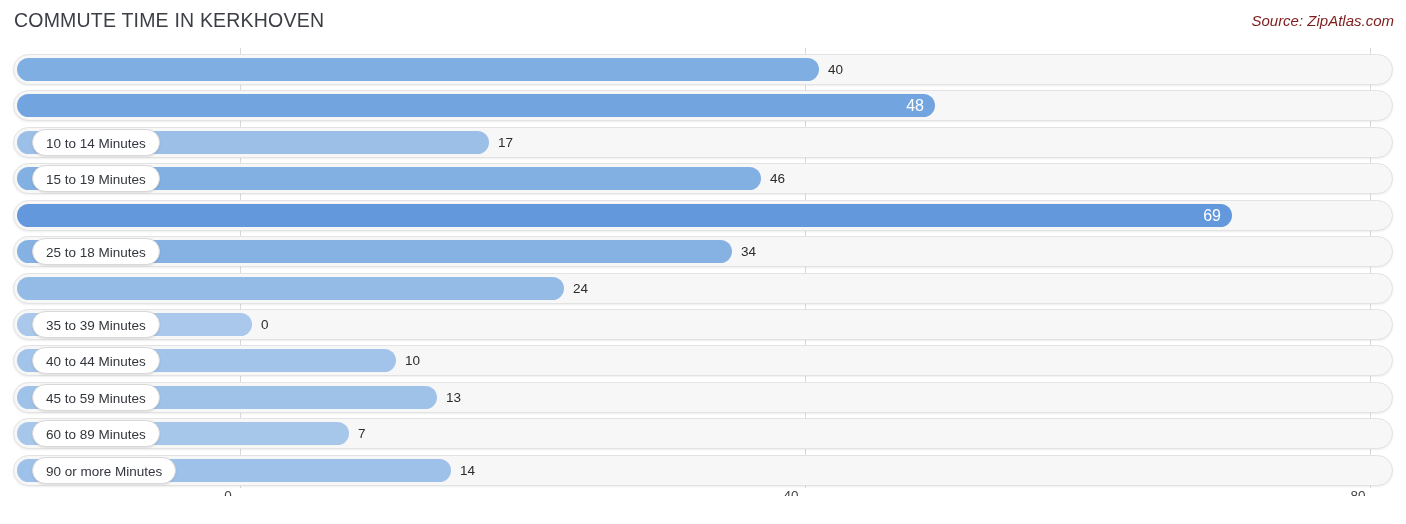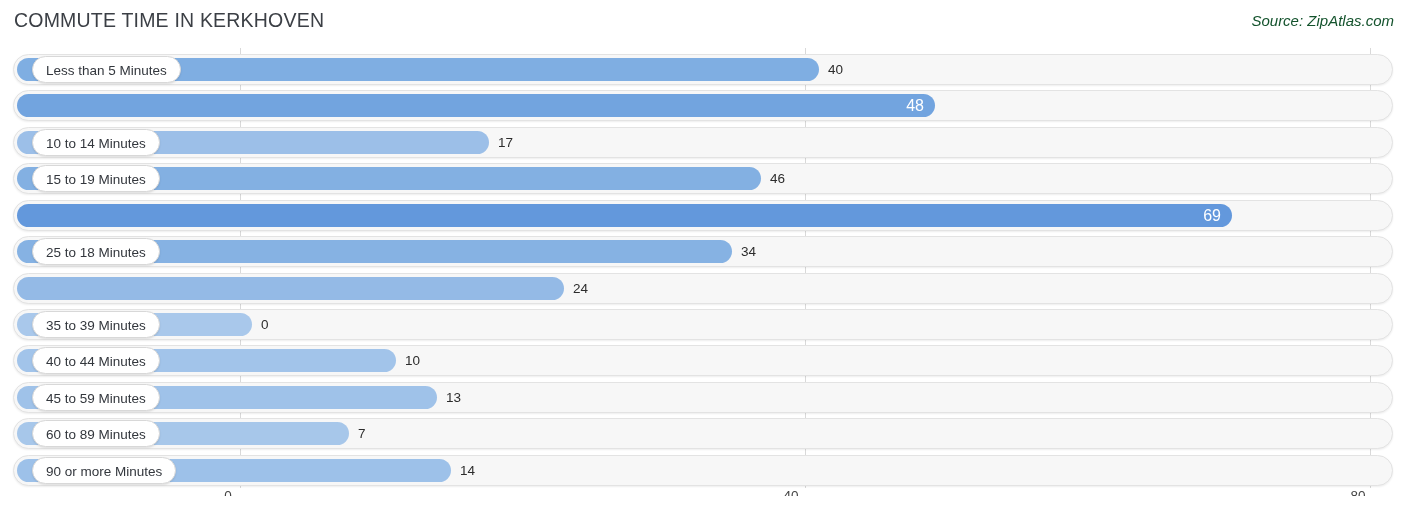--- a/index.html
+++ b/index.html
@@ -29,21 +29,21 @@
     color: #3b3f45;
     font-weight: 400;
     white-space: nowrap;
   }
   #chart-source {
     position: absolute;
     right: 12px;
     top: 12px;
     font-size: 15px;
     font-style: italic;
-    color: #14532d;
+    color: #7f1d1d;
     white-space: nowrap;
   }
 
   
   #plot {
     position: absolute;
     left: 0;
     top: 48px;
     width: 1406px;
     height: 440px;
@@ -148,21 +148,20 @@
   <div id="chart-source">Source: ZipAtlas.com</div>
 
   <div id="plot">
       <div class="gridline" style="left: 240px;"></div>
       <div class="gridline" style="left: 805px;"></div>
       <div class="gridline" style="left: 1370px;"></div>
       <div class="row" style="top: 6px;">
         <div class="track"></div>
         <div class="bar" style="width: 802px; background: rgb(127, 174, 226);"></div>
         <span class="value-outside" style="left: 828px;">40</span>
-        <div class="label-pill">Less than 5 Minutes</div>
       </div>
       <div class="row" style="top: 42.42px;">
         <div class="track"></div>
         <div class="bar" style="width: 918px; background: rgb(114, 164, 223);">
           <span class="bar-inner-value">48</span>
         </div>
       </div>
       <div class="row" style="top: 78.84px;">
         <div class="track"></div>
         <div class="bar" style="width: 472px; background: rgb(156, 191, 232);"></div>

